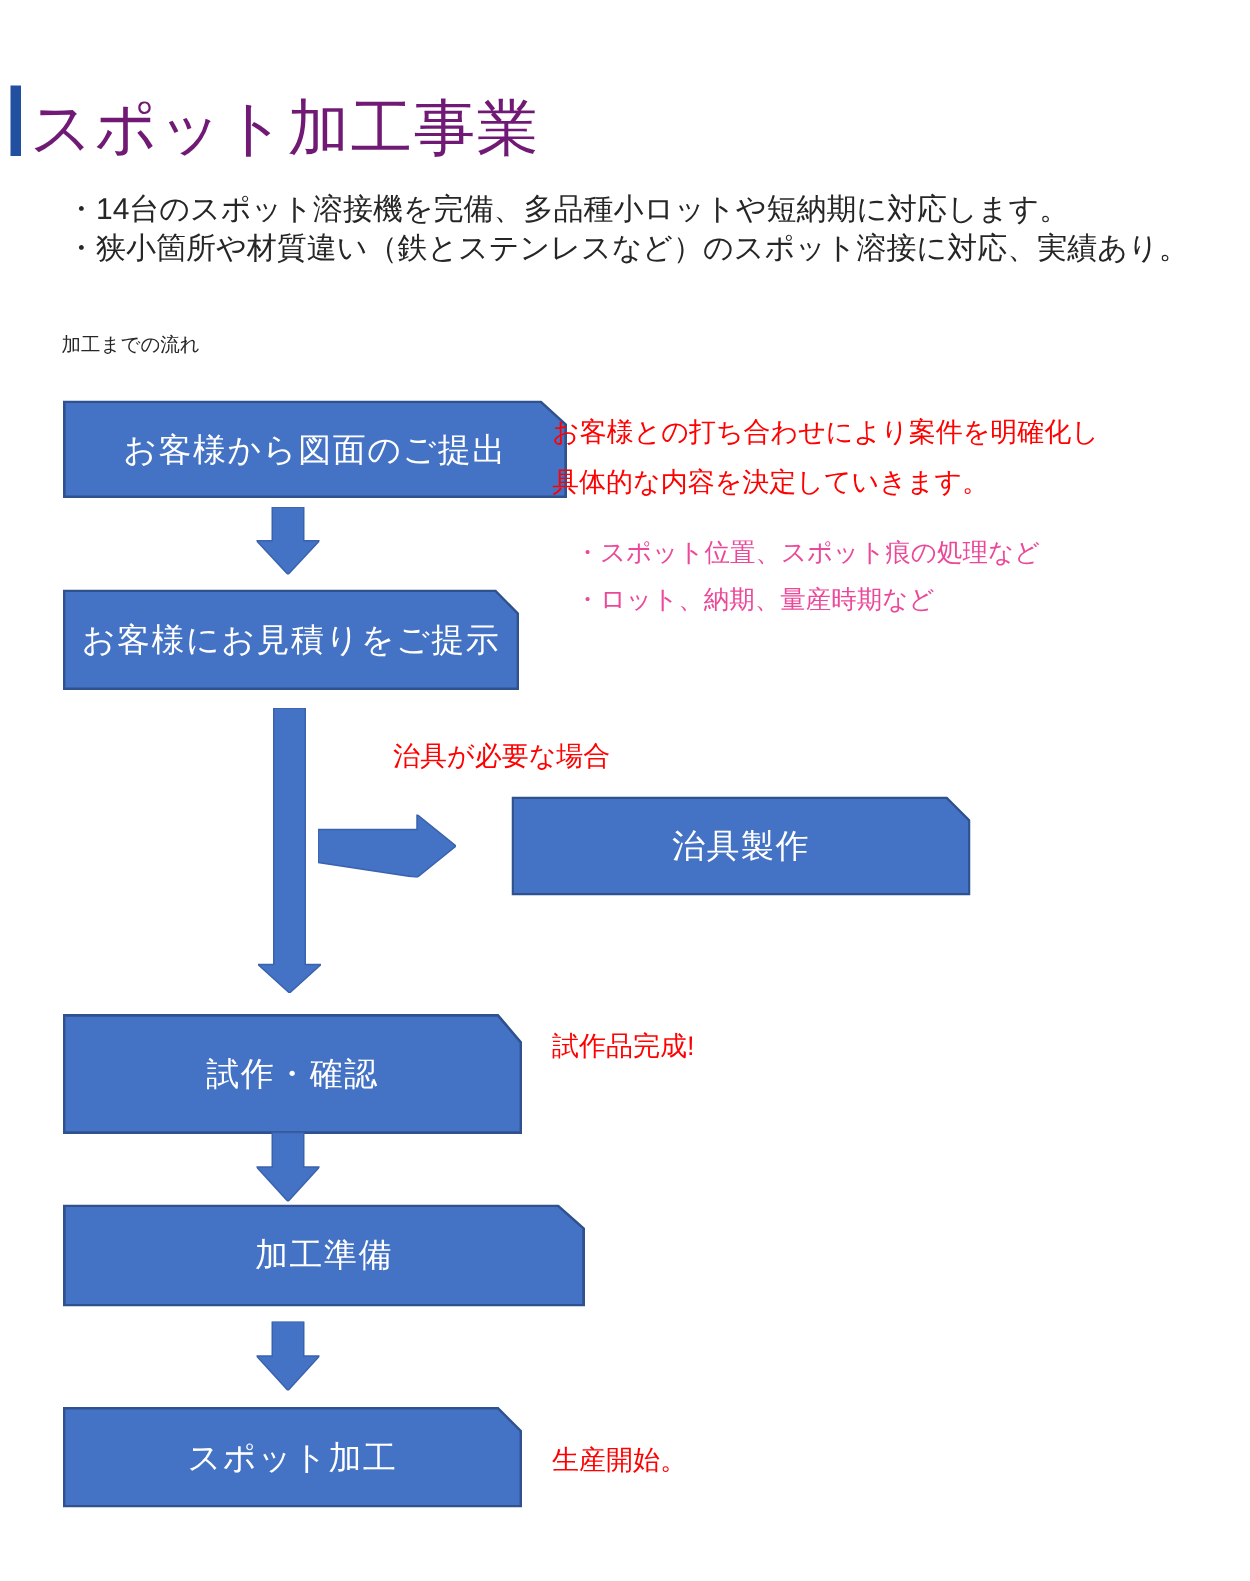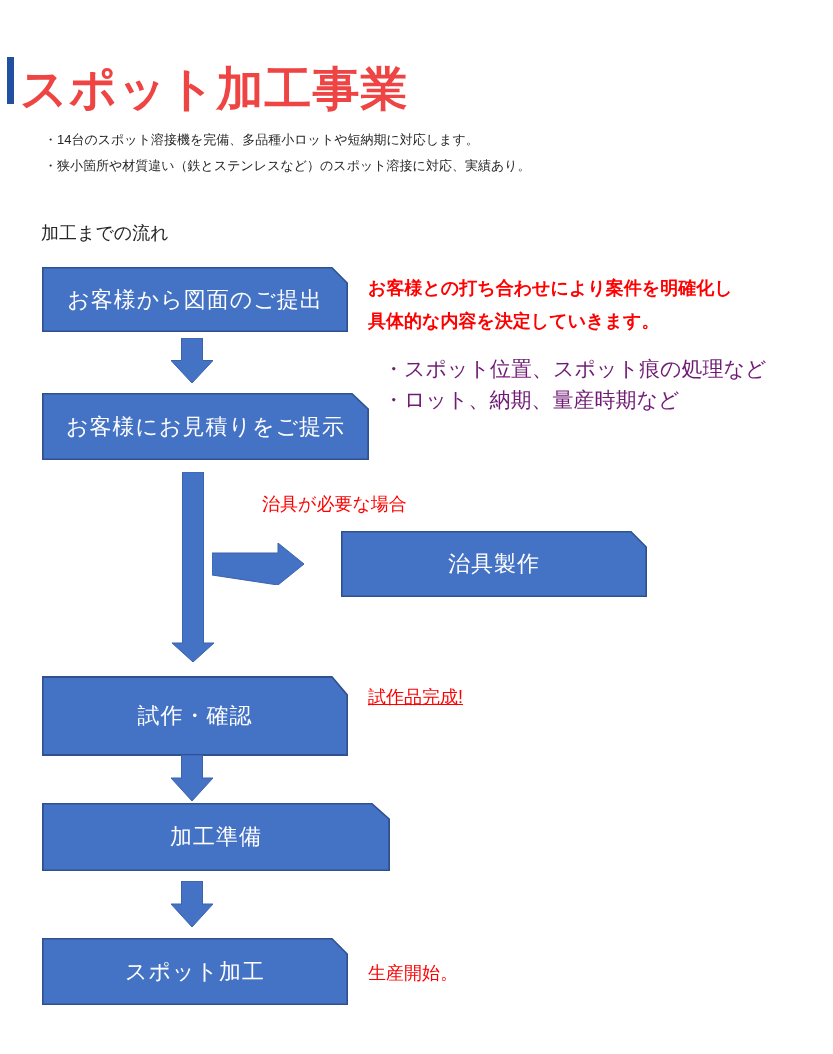--- a/index.html
+++ b/index.html
@@ -11,72 +11,72 @@
     font-family:"Liberation Sans","DejaVu Sans",sans-serif;
     overflow:hidden;
   }
   
   .accent-bar{
     position:absolute;left:7px;top:57px;width:7px;height:47px;
     background:#2150A0;
   }
   .page-title{
     position:absolute;left:20px;top:58px;
-    font-size:47px;font-weight:700;color:#ef4444;letter-spacing:1px;
+    font-size:41px;font-weight:400;color:#701a75;letter-spacing:1px;
     white-space:nowrap;
   }
   
   .intro{
     position:absolute;left:44px;top:127px;
-    font-size:13px;line-height:26px;color:#262626;white-space:nowrap;
+    font-size:20px;line-height:26px;color:#262626;white-space:nowrap;
   }
   
   .flow-label{
     position:absolute;left:41px;top:221px;
-    font-size:18px;color:#262626;white-space:nowrap;
+    font-size:13px;color:#262626;white-space:nowrap;
   }
   
   .box{position:absolute;}
   .box svg{position:absolute;left:0;top:0;width:100%;height:100%;display:block;}
   .box svg polygon{fill:#4472C4;stroke:#2F528F;stroke-width:1.6;}
   .box-label{
     position:absolute;inset:0;
     display:flex;align-items:center;justify-content:center;
     color:#ffffff;font-size:22px;letter-spacing:1px;white-space:nowrap;
   }
   
   .arrow{position:absolute;}
   .arrow svg{display:block;width:100%;height:100%;}
   .arrow svg polygon{fill:#4472C4;stroke:#3A62AE;stroke-width:1;}
   
   .red-note{
     position:absolute;color:#FF0000;font-size:18px;white-space:nowrap;
   }
-  .red-note.two-line{line-height:33px;font-weight:bold;}
+  .red-note.two-line{line-height:33px;}
   .red-sub{
-    position:absolute;color:#701a75;font-size:21px;line-height:31px;white-space:nowrap;
+    position:absolute;color:#ec4899;font-size:17px;line-height:31px;white-space:nowrap;
   }
-  .proto-note{line-height:38px;text-decoration:underline;}
+  .proto-note{line-height:38px;}
 </style>
 </head>
 <body>
 
 <div class="canvas">
 
   <div class="accent-bar"></div>
   <div class="page-title">スポット加工事業</div>
 
   <div class="intro">
     <div>・14台のスポット溶接機を完備、多品種小ロットや短納期に対応します。</div>
     <div>・狭小箇所や材質違い（鉄とステンレスなど）のスポット溶接に対応、実績あり。</div>
   </div>
 
   <div class="flow-label">加工までの流れ</div>
 
-  <div class="box" style="left:42px;top:267px;width:306px;height:65px;">
+  <div class="box" style="left:42px;top:267px;width:336px;height:65px;">
     <svg viewBox="0 0 306 65" preserveAspectRatio="none">
         <polygon points="0.8,0.8 290,0.8 305.2,16 305.2,64.2 0.8,64.2"></polygon>
       </svg>
     <span class="box-label">お客様から図面のご提出</span>
   </div>
 
   <div class="red-note two-line" style="left:368px;top:272px;">
     <div>お客様との打ち合わせにより案件を明確化し</div>
     <div>具体的な内容を決定していきます。</div>
   </div>
@@ -85,21 +85,21 @@
     <svg viewBox="0 0 42 45" preserveAspectRatio="none">
         <polygon points="10.5,0 31.5,0 31.5,22.5 42,22.5 21,45 0,22.5 10.5,22.5"></polygon>
       </svg>
   </div>
 
   <div class="red-sub" style="left:383px;top:353px;">
     <div>・スポット位置、スポット痕の処理など</div>
     <div>・ロット、納期、量産時期など</div>
   </div>
 
-  <div class="box" style="left:42px;top:393px;width:327px;height:67px;">
+  <div class="box" style="left:42px;top:393px;width:304px;height:67px;">
     <svg viewBox="0 0 308 67" preserveAspectRatio="none">
         <polygon points="0.8,0.8 292,0.8 307.2,16 307.2,66.2 0.8,66.2"></polygon>
       </svg>
     <span class="box-label">お客様にお見積りをご提示</span>
   </div>
 
   <div class="arrow" style="left:172px;top:472px;width:42px;height:190px;">
     <svg viewBox="0 0 42 190" preserveAspectRatio="none">
         <polygon points="10.5,0 31.5,0 31.5,171 42,171 21,190 0,171 10.5,171"></polygon>
       </svg>

